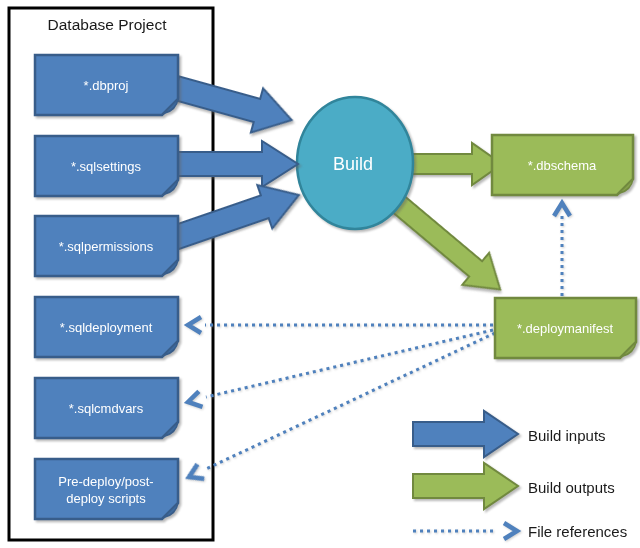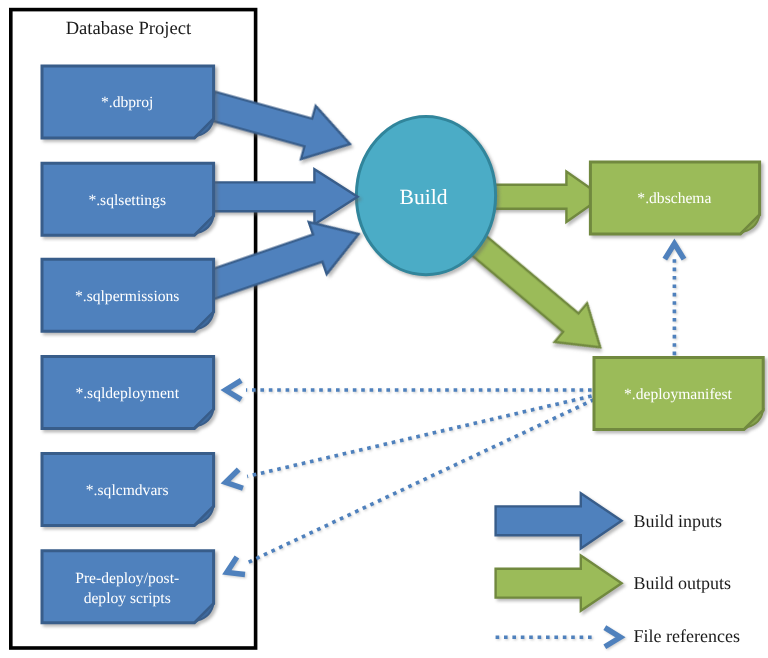--- a/index.html
+++ b/index.html
@@ -1,17 +1,17 @@
 <!DOCTYPE html>
 <html style="--input-fill: #4f81bd; --input-border: #385d8a; --output-fill: #9bbb59; --output-border: #71893f; --build-fill: #4bacc6; --build-border: #31859b; --reference-line: #4f81bd; --container-border: #000000; --text-light: #ffffff; --text-dark: #1a1a1a;"><head>
 <meta charset="utf-8">
 <style>
   html, body { margin: 0; padding: 0; background: #ffffff; }
   body { width: 640px; height: 548px; font-family: "Liberation Sans", sans-serif; }
-  #stage { position: relative; width: 640px; height: 548px; font-family: Liberation Serif, serif; }
+  #stage { position: relative; width: 640px; height: 548px; }
   svg { display: block; }
 
   .container-rect { fill: #ffffff; stroke: var(--container-border); stroke-width: 3; }
 
   .blue-box   { fill: var(--input-fill);  stroke: var(--input-border);  stroke-width: 2.5; }
   .blue-flap  { fill: #3e6a9e;            stroke: var(--input-border);  stroke-width: 1.5; }
   .green-box  { fill: var(--output-fill); stroke: var(--output-border); stroke-width: 2.5; }
   .green-flap { fill: #86a24b;            stroke: var(--output-border); stroke-width: 1.5; }
 
   .blue-arrow  { fill: var(--input-fill);  stroke: var(--input-border);  stroke-width: 2; }

